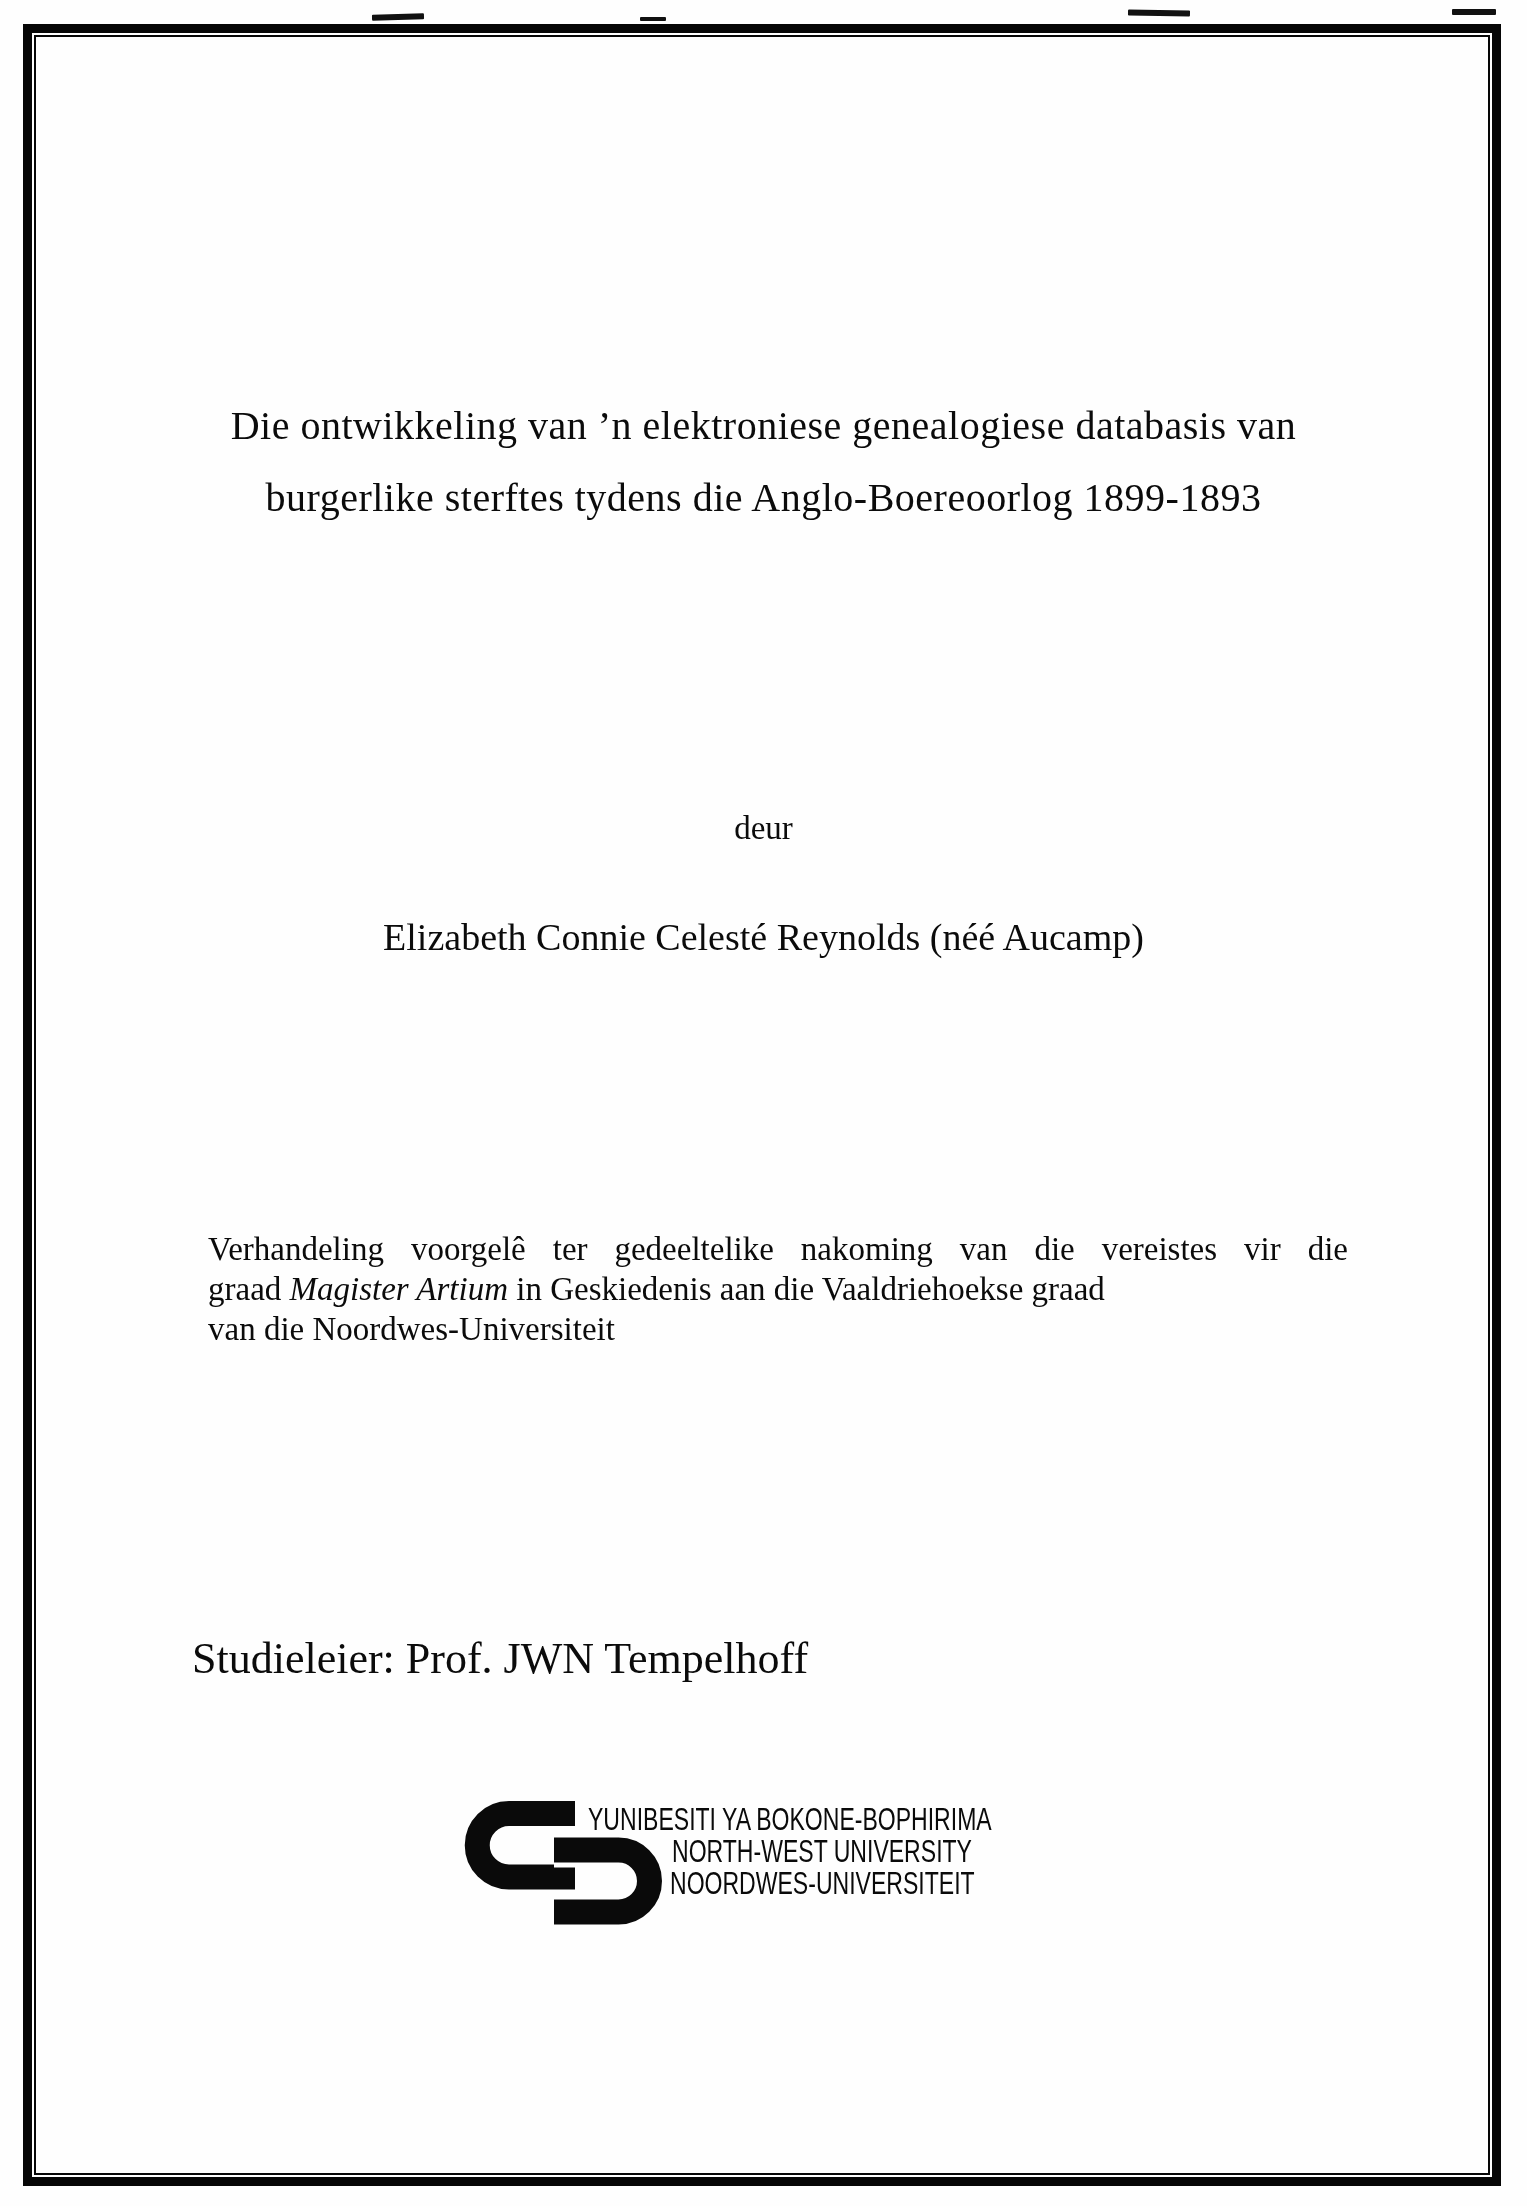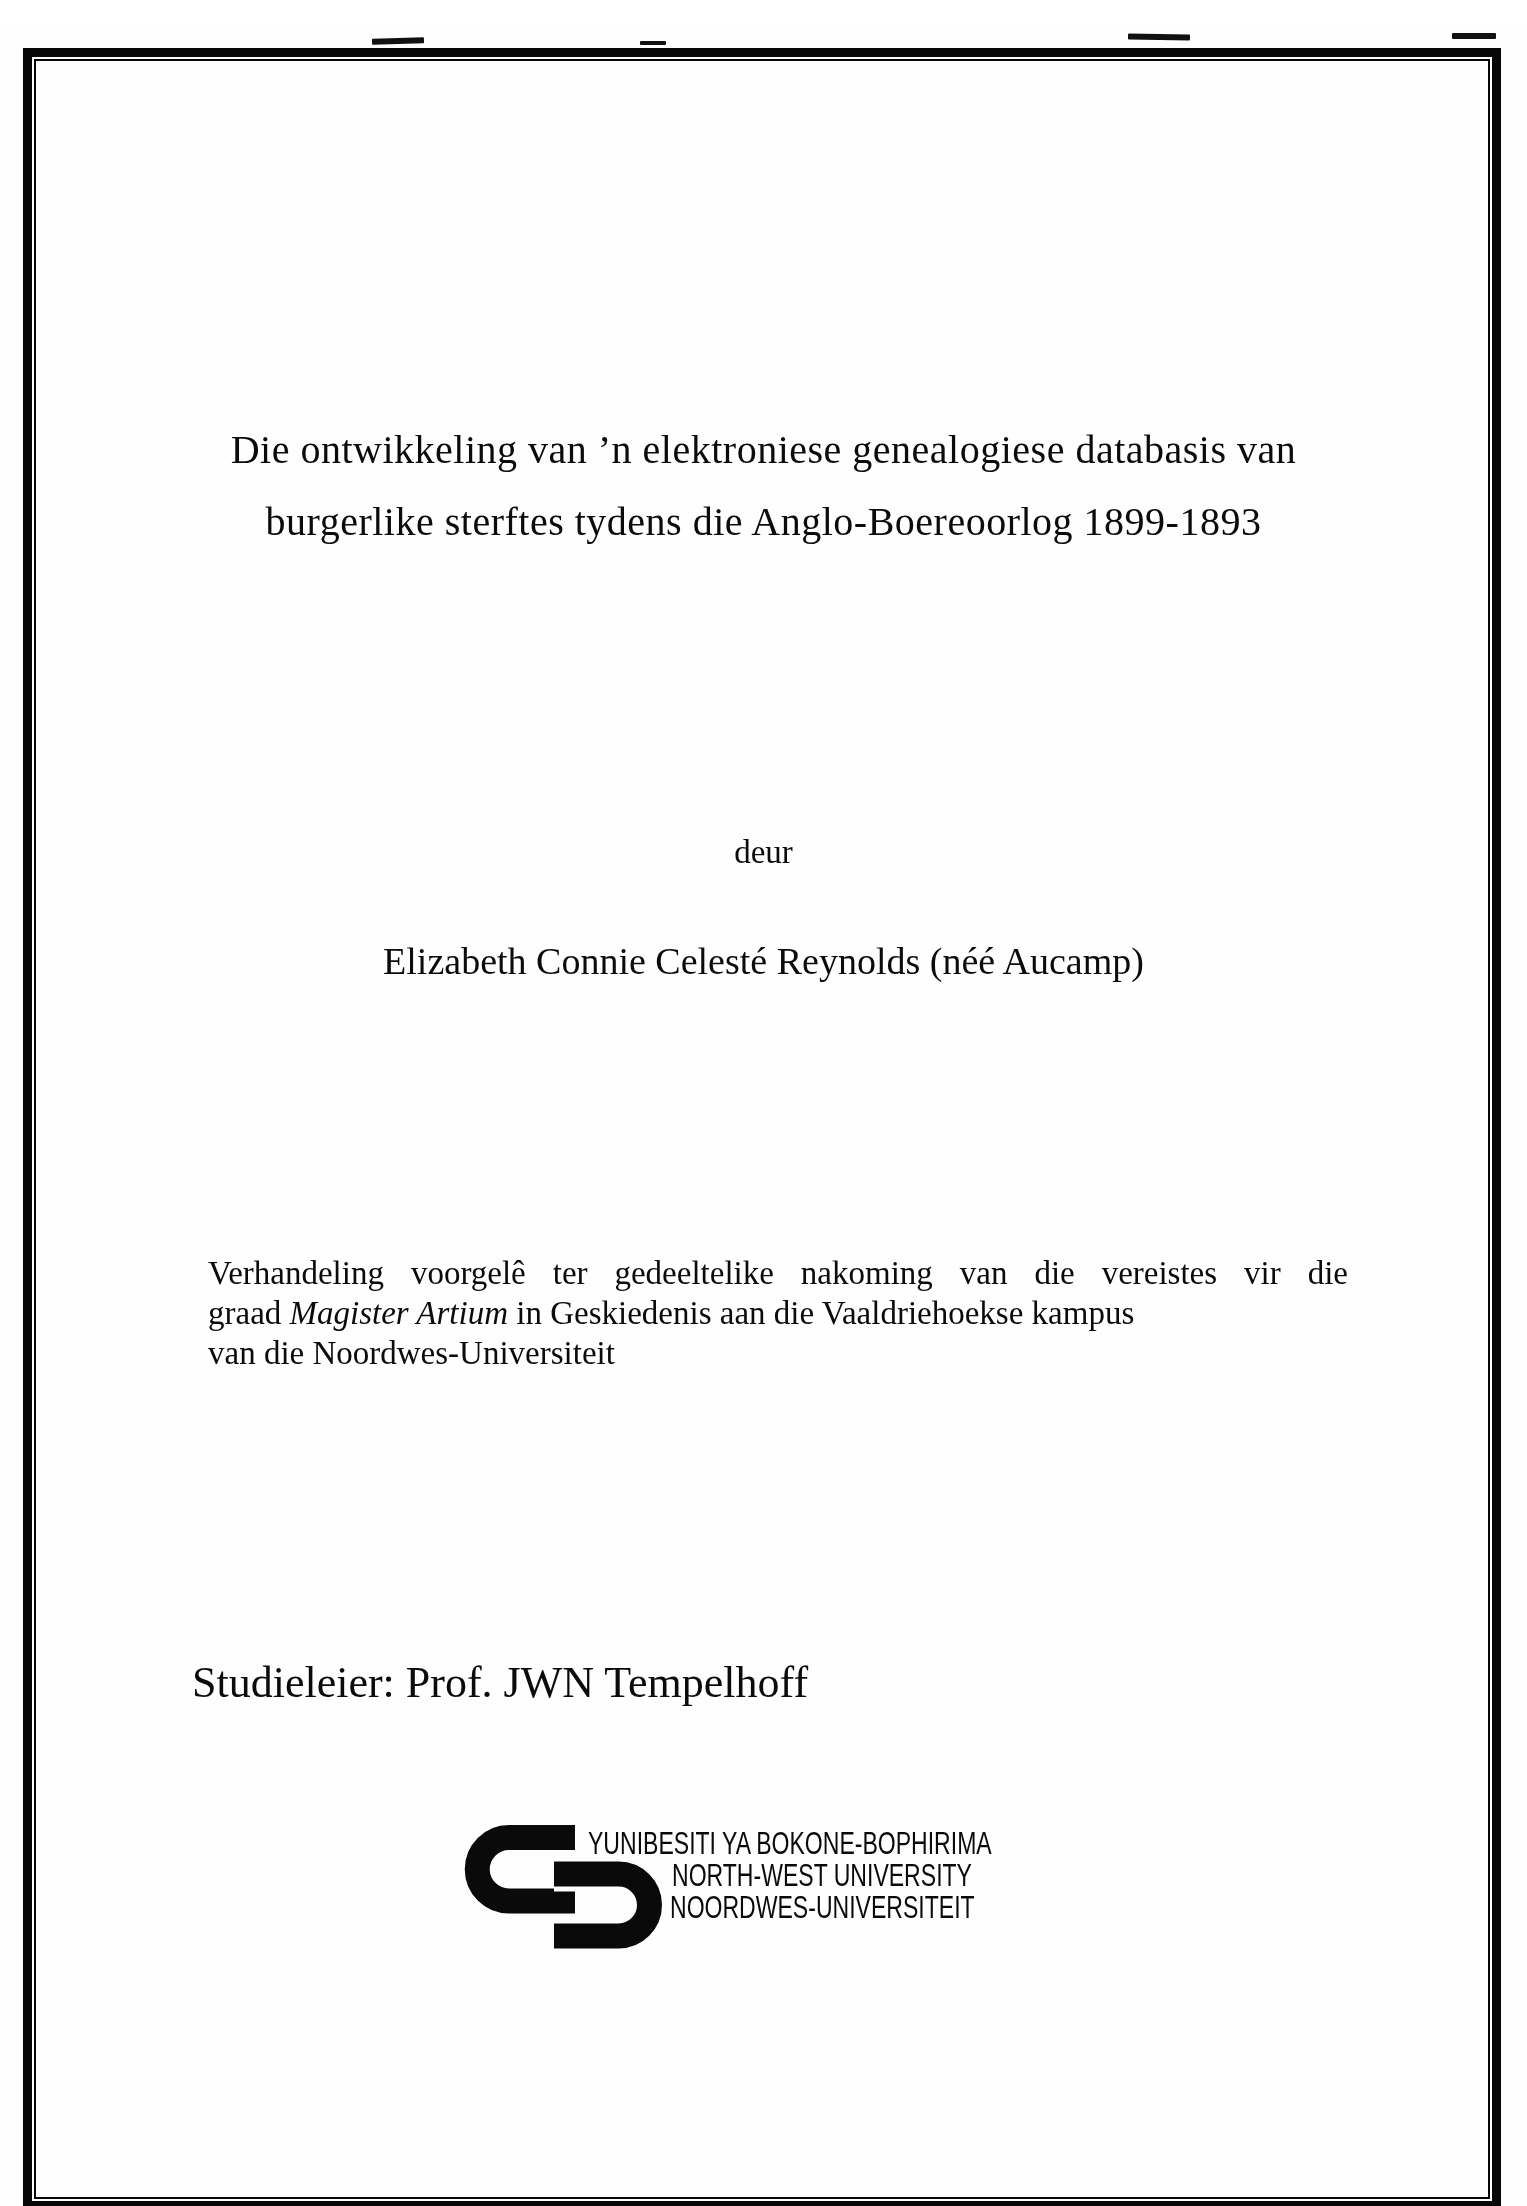--- a/index.html
+++ b/index.html
@@ -4,21 +4,21 @@
 <style>
   html, body { margin: 0; padding: 0; }
   body {
     width: 1527px; height: 2206px;
     background: #ffffff;
     position: relative;
     font-family: "Liberation Serif", serif;
     color: #0b0b0b;
     overflow: hidden;
   }
-  .page { position: absolute; inset: 0; background: #fefefe; margin-top: 24px; }
+  .page { position: absolute; inset: 0; background: #fefefe; }
 
   
   .frame-outer {
     position: absolute; left: 23px; top: 24px;
     width: 1478px; height: 2162px;
     border: 9px solid #060606;
     box-sizing: border-box;
   }
   .frame-inner {
     position: absolute; left: 2px; top: 2px; right: 2px; bottom: 2px;
@@ -93,21 +93,21 @@
     <div>Die ontwikkeling van ’n elektroniese genealogiese databasis van</div>
     <div>burgerlike sterftes tydens die Anglo-Boereoorlog 1899-1893</div>
   </div>
 
   <div class="byline">deur</div>
 
   <div class="author">Elizabeth Connie Celesté Reynolds (néé Aucamp)</div>
 
   <div class="statement">
     <div class="l1">Verhandeling voorgelê ter gedeeltelike nakoming van die vereistes vir die</div>
-    <div class="l2"><span>graad </span><span class="italic">Magister Artium</span><span> in Geskiedenis aan die Vaaldriehoekse kampus</span></div>
+    <div class="l2"><span>graad </span><span class="italic">Magister Artium</span><span> in Geskiedenis aan die Vaaldriehoekse graad</span></div>
     <div class="l3">van die Noordwes-Universiteit</div>
   </div>
 
   <div class="supervisor-block">
     <div>Studieleier: Prof. JWN Tempelhoff</div>
   </div>
 
   <svg class="logo-mark" viewBox="0 0 200 130" xmlns="http://www.w3.org/2000/svg" aria-hidden="true">
 
     <path d="M 111 14.5 H 45 A 31.75 31.75 0 0 0 45 78 H 111" fill="none" stroke="#0a0a0a" stroke-width="25" stroke-linecap="butt"></path>

